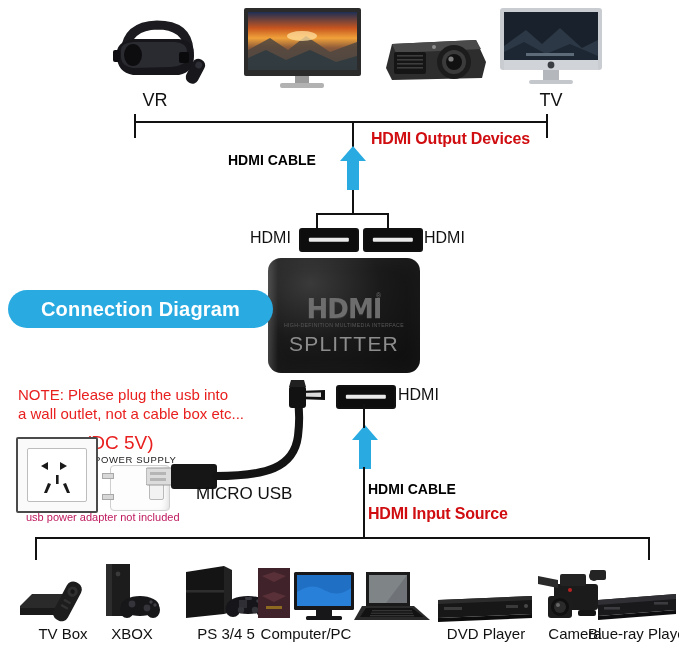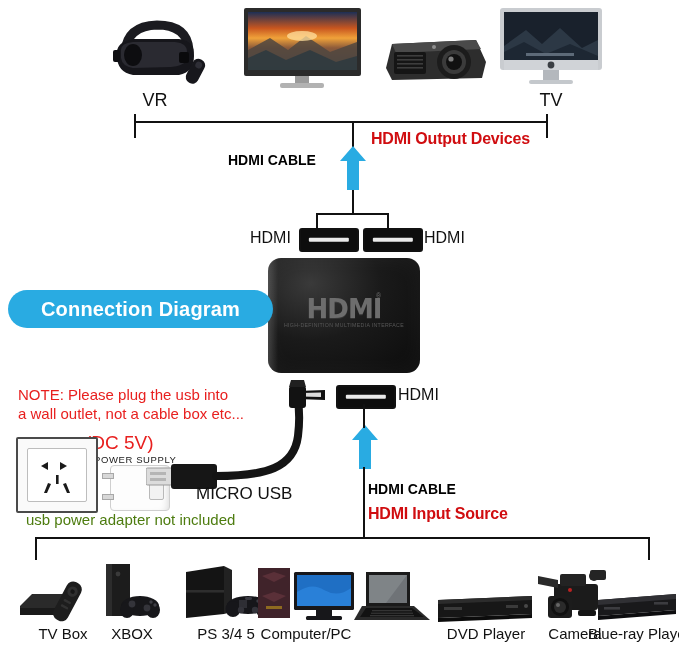--- a/index.html
+++ b/index.html
@@ -20,21 +20,21 @@
   }
   .lbl-black-bold{
     position:absolute;color:#000;font-weight:bold;
     font-size:14px;white-space:nowrap;
   }
   .note{
     position:absolute;color:#e8201f;font-size:15px;
     line-height:19px;white-space:nowrap;
   }
   .note-small{
-    position:absolute;color:#4d7c0f;font-size:15px;white-space:nowrap;
+    position:absolute;color:#be185d;font-size:11px;white-space:nowrap;
   }
   .dc5v{
     position:absolute;color:#e8201f;font-size:19px;white-space:nowrap;
   }
   .pwr-supply{
     position:absolute;color:#1a1a1a;font-size:9.5px;
     letter-spacing:.6px;white-space:nowrap;
   }
   .hdmi-port-lbl{
     position:absolute;color:#111;font-size:16px;white-space:nowrap;
@@ -223,20 +223,21 @@
   <div class="port" style="left:363px;top:228px;width:56px;height:20px;">
     <div class="port-in"></div>
   </div>
   <div class="hdmi-port-lbl" style="left:250px;top:229px;">HDMI</div>
   <div class="hdmi-port-lbl" style="left:424px;top:229px;">HDMI</div>
 
   <div class="splitter" style="left:268px;top:258px;width:152px;height:115px;">
     <div class="sp-hdmi" style="top:36px;">HDMI</div>
     <div class="sp-reg" style="left:108px;top:34px;">®</div>
     <div class="sp-sub" style="top:64px;">HIGH-DEFINITION MULTIMEDIA INTERFACE</div>
+    <div class="sp-splitter" style="top:74px;">SPLITTER</div>
   </div>
 
   <div class="pill" style="left:8px;top:290px;width:265px;height:38px;">
     <span>Connection Diagram</span>
   </div>
 
   <div class="microport" style="left:294px;top:388px;">
     <svg width="34" height="14" viewBox="0 0 34 14">
       <path d="M3 3 L31 2 L31 12 L3 11 Q0 7 3 3 Z" fill="#111"></path>
       <path d="M7 5 L27 4.5 L27 9 L7 8.6 Z" fill="#dcdcdc"></path>

